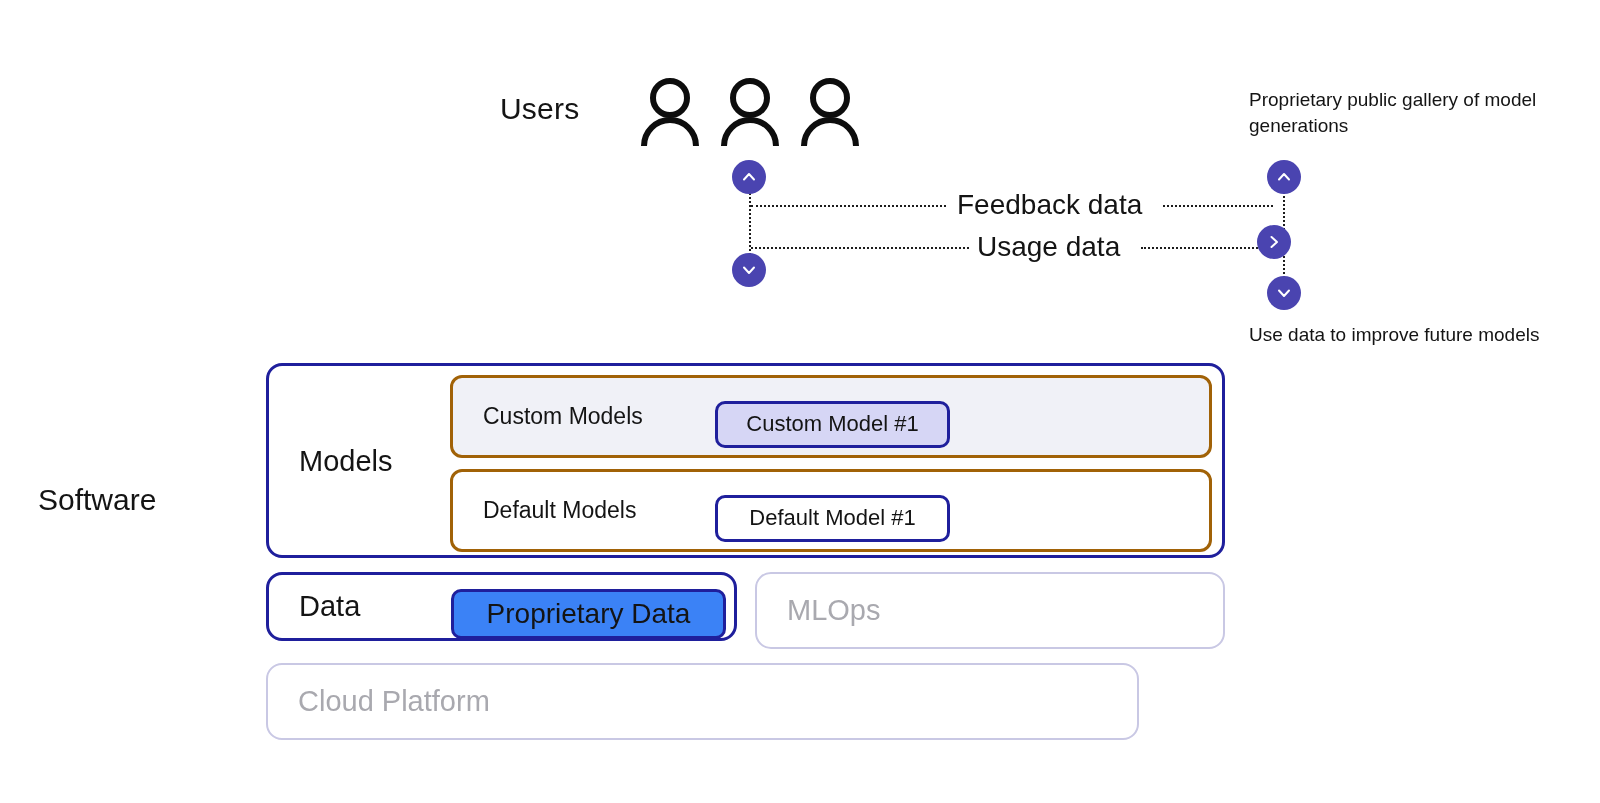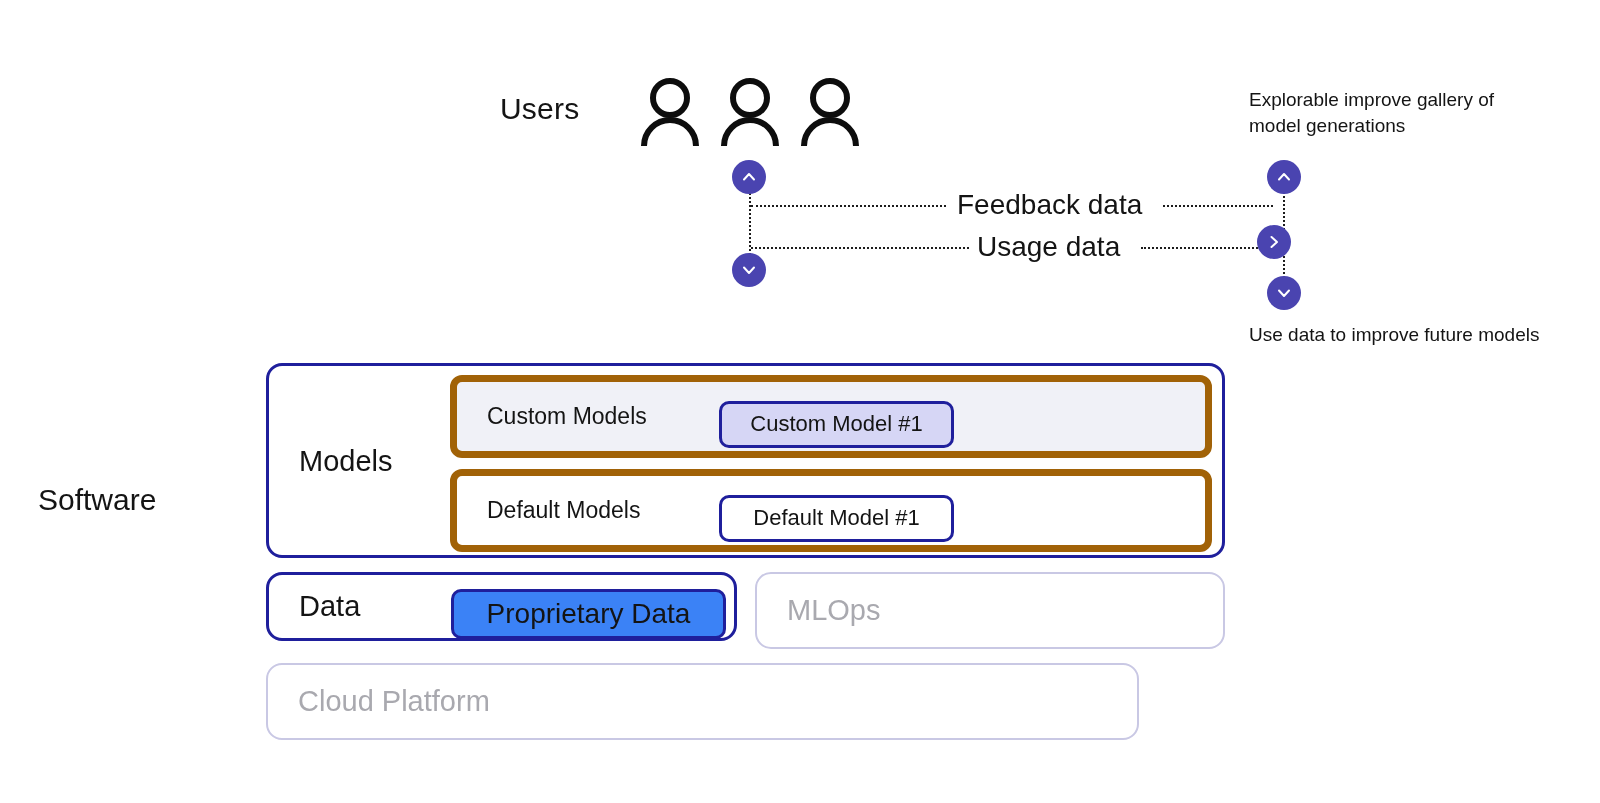--- a/index.html
+++ b/index.html
@@ -120,21 +120,21 @@
   .models-inner {
     position: absolute;
     left: 181px; top: 9px;
     width: 762px; height: 177px;
     display: flex;
     flex-direction: column;
     justify-content: space-between;
   }
   .sub-box {
     box-sizing: border-box;
-    border: 7px solid #a16207;
+    border: 3px solid #a16207;
     border-radius: 12px;
     height: 83px;
     display: flex;
     align-items: center;
     position: relative;
   }
   .sub-box.custom  { background: #f0f1f7; }
   .sub-box.default { background: #ffffff; }
   .sub-label {
     font-size: 23px;
@@ -263,21 +263,21 @@
 
   <div class="abs badge" style="left:1267px; top:276px;">
     <svg width="16" height="16" viewBox="0 0 16 16">
       <path d="M3 5.5 L8 11 L13 5.5" fill="none" stroke="#ffffff" stroke-width="2" stroke-linecap="round" stroke-linejoin="round"></path>
     </svg>
   </div>
 
   <div class="abs flow-label feedback">Feedback data</div>
   <div class="abs flow-label usage">Usage data</div>
 
-  <div class="abs annot top">Explorable improve gallery of model generations</div>
+  <div class="abs annot top">Proprietary public gallery of model generations</div>
   <div class="abs annot bottom">Use data to improve future models</div>
 
   <div class="abs label-software">Software</div>
 
 
   <div class="abs box box-models">
     <span class="layer-title models-title">Models</span>
 
     <div class="models-inner">
 

